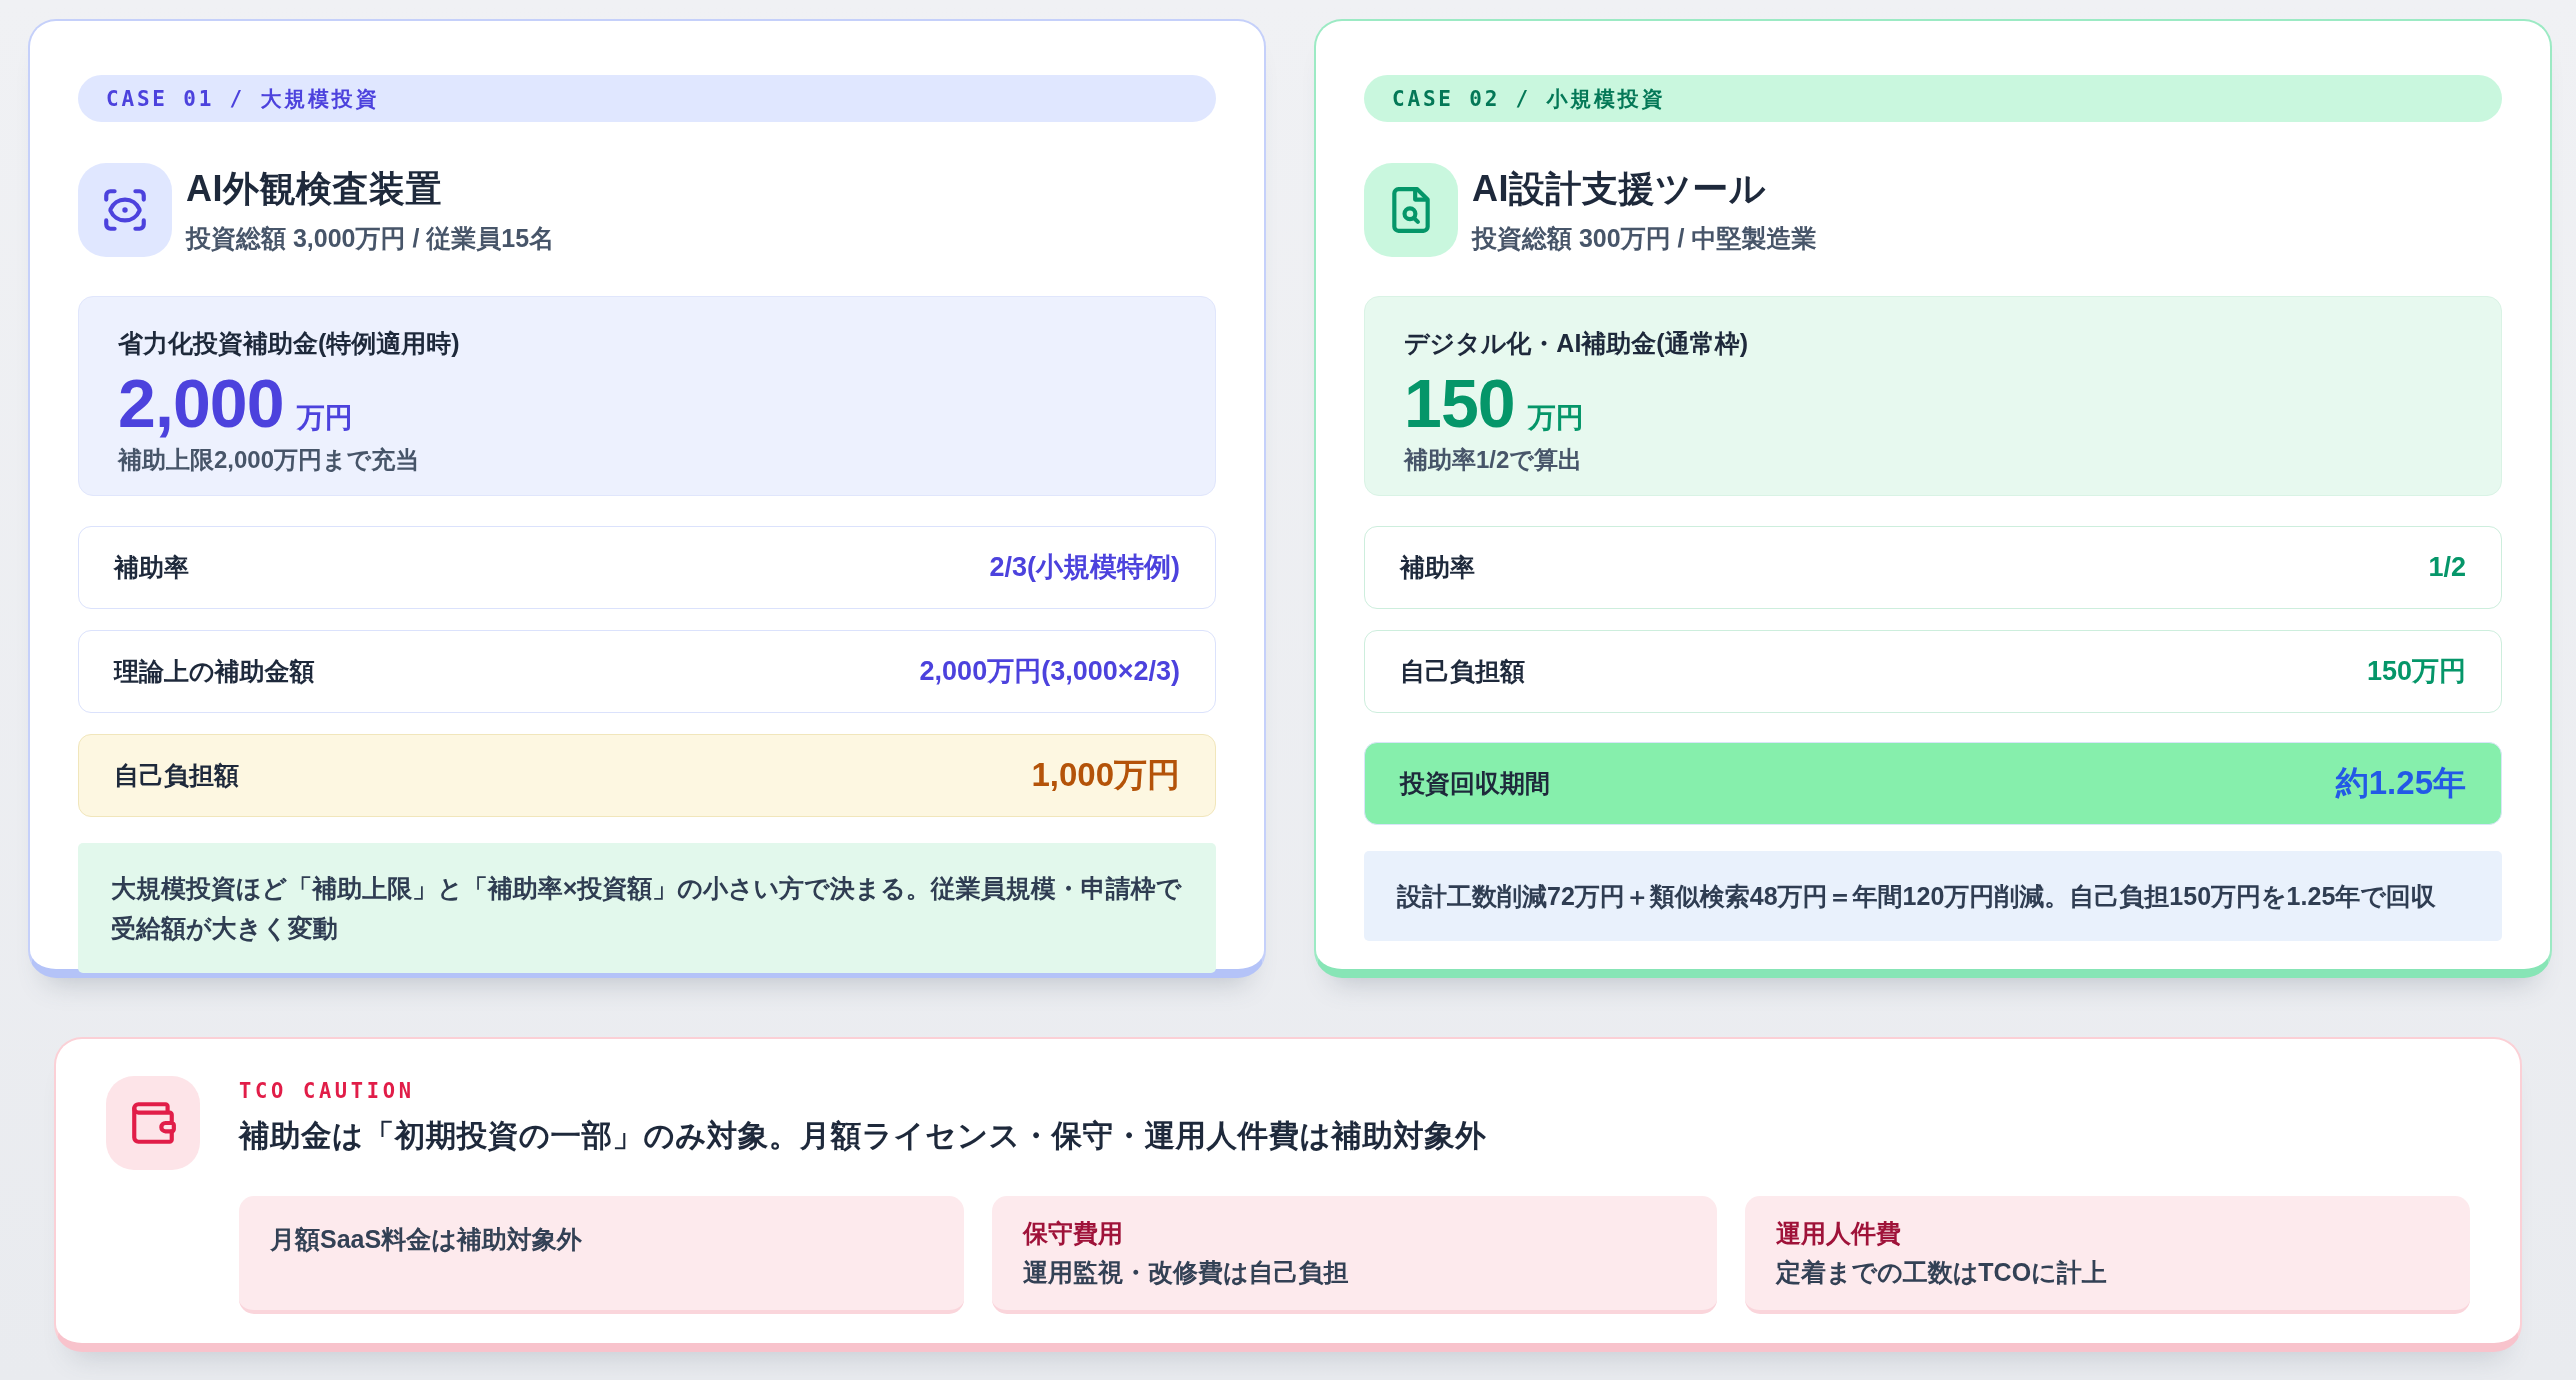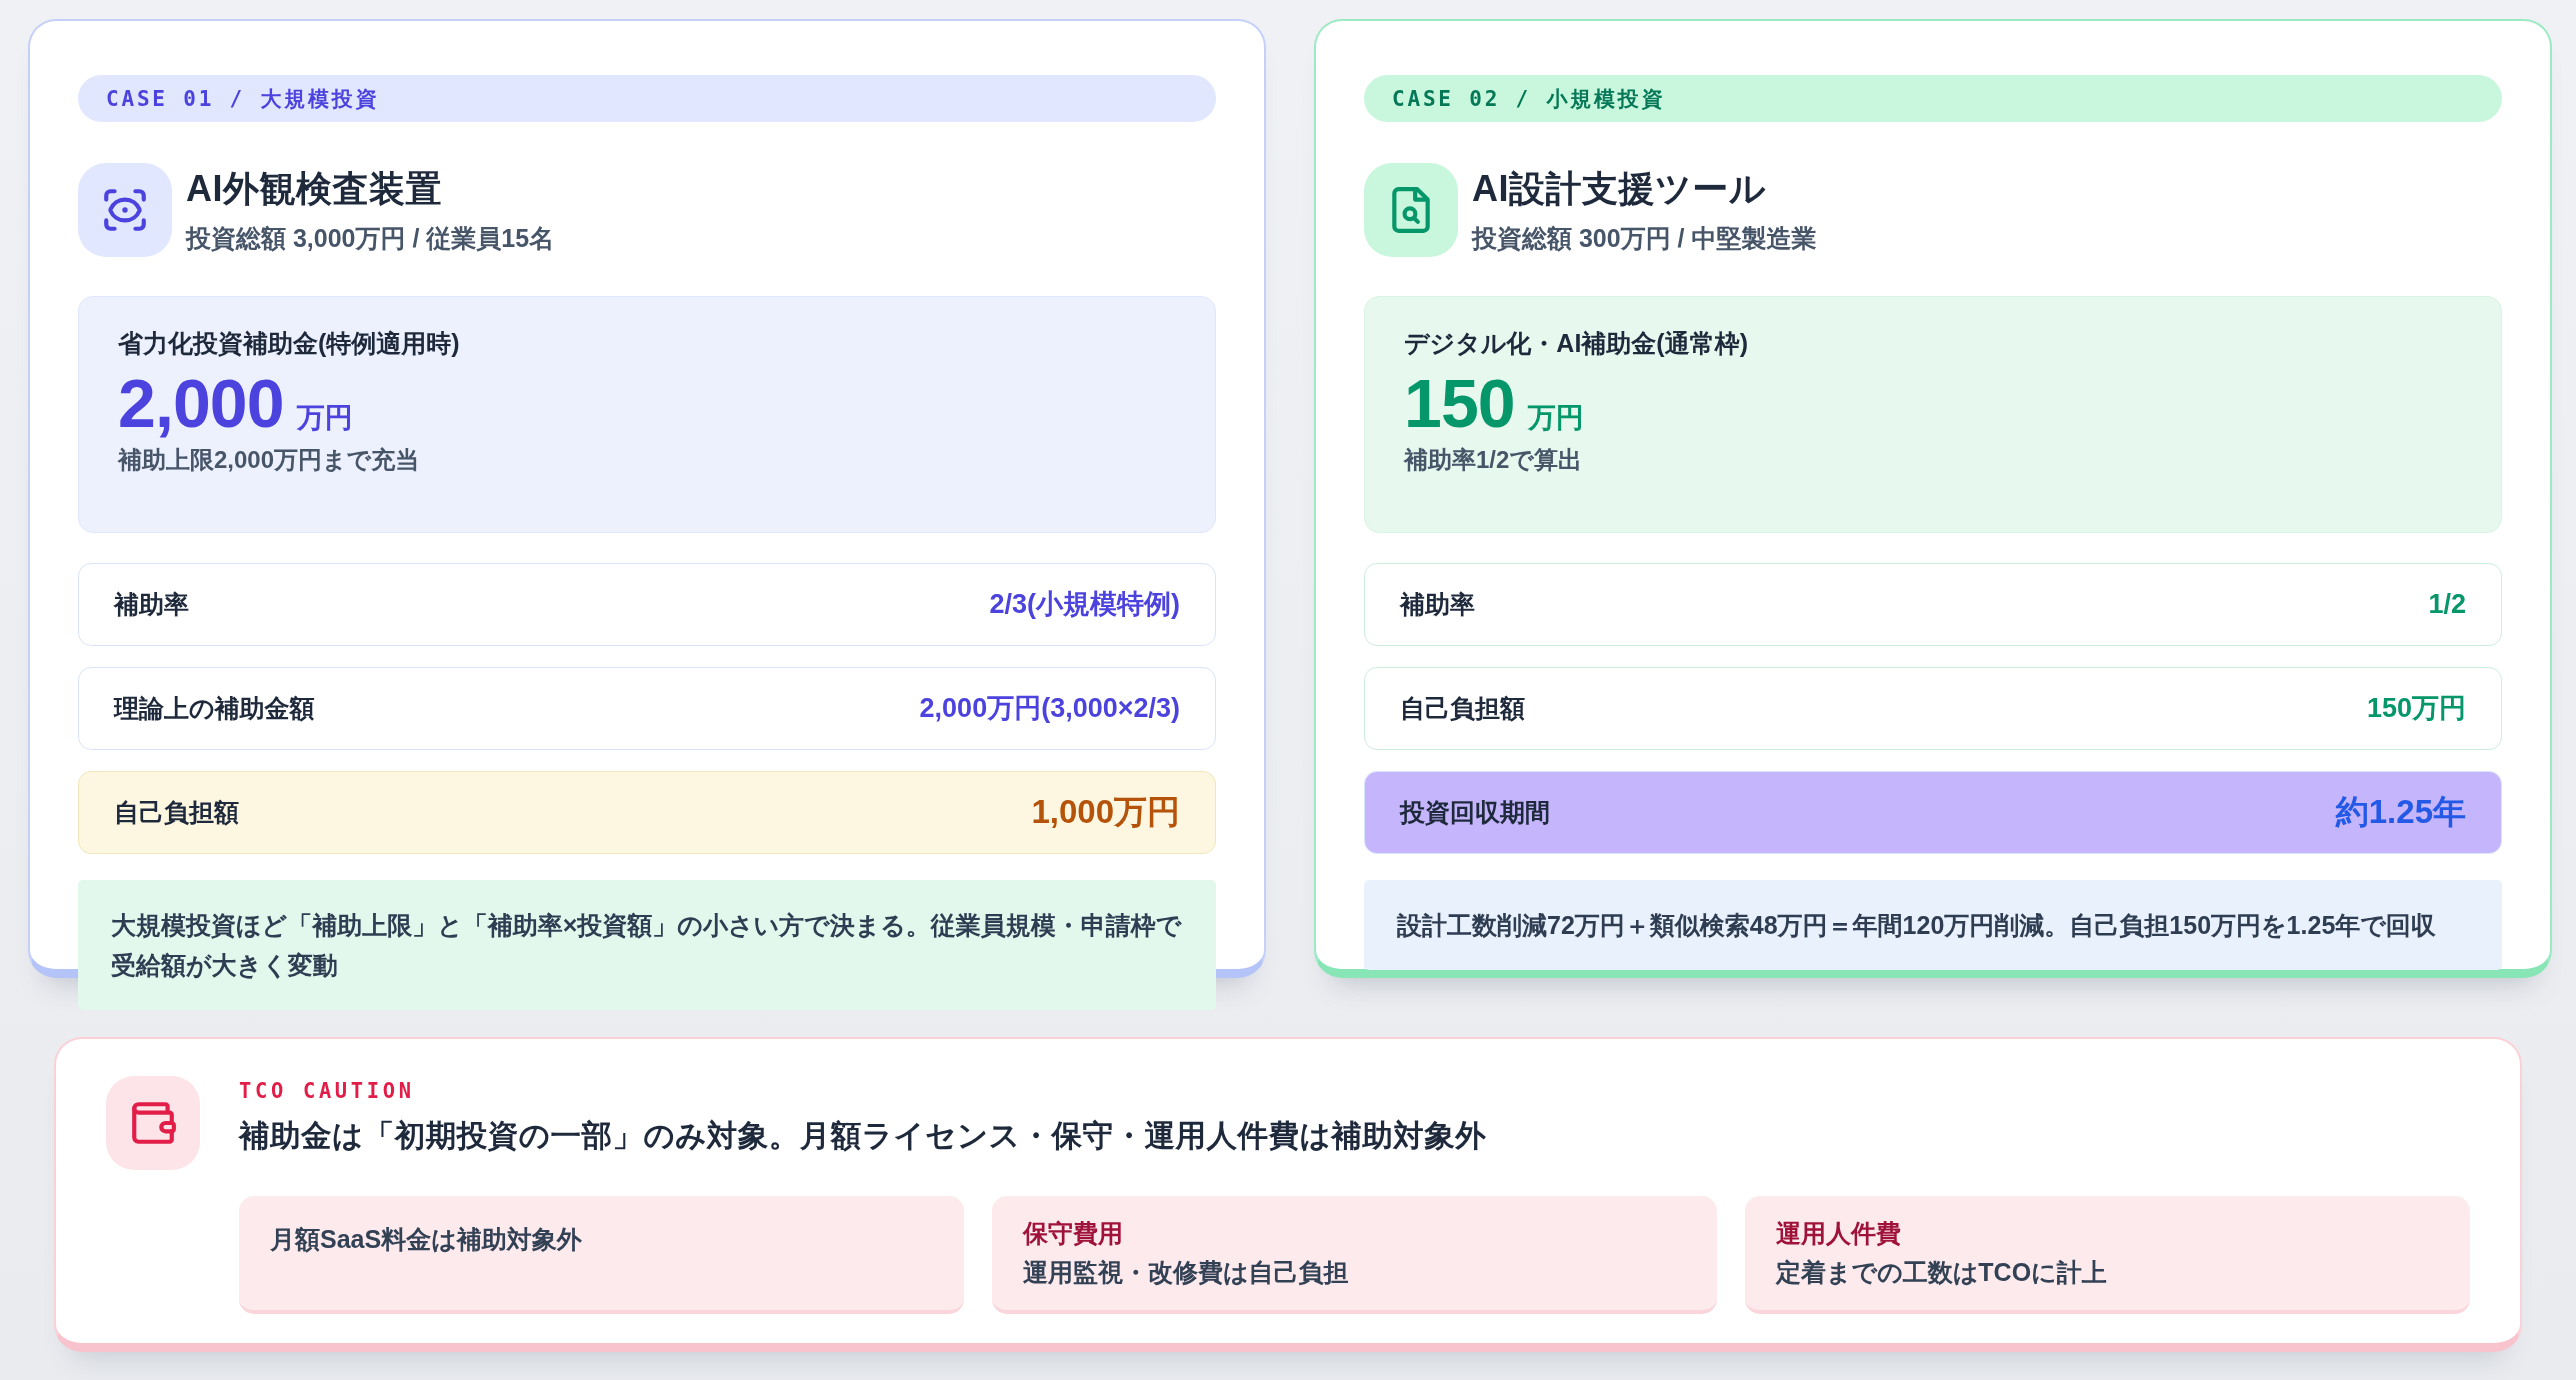--- a/index.html
+++ b/index.html
@@ -31,37 +31,37 @@
   .tile {
     width:94px; height:94px; border-radius:28px; background:var(--soft);
     display:flex; align-items:center; justify-content:center; flex:0 0 auto;
     color:var(--accent);
   }
   .tile svg { width:50px; height:50px; }
   .case-title { font-size:36px; font-weight:800; letter-spacing:0.5px; }
   .case-sub { font-size:25px; font-weight:600; color:#475569; margin-top:8.3px; }
   .highlight {
     margin-top:39px; background:var(--hl); border:1.9px solid var(--hlb);
-    border-radius:15px; padding:30px 39px; height:237px;
+    border-radius:15px; padding:30px 39px; height:200px;
   }
   .hl-label { font-size:25px; font-weight:700; color:#1e293b; }
   .hl-value { display:flex; align-items:baseline; gap:13px; margin-top:5.6px; }
   .hl-num { font-size:68px; font-weight:800; color:var(--accent); letter-spacing:-0.9px; line-height:1.1; }
   .hl-unit { font-size:28px; font-weight:800; color:var(--accent); }
   .hl-note { font-size:24px; font-weight:600; color:#475569; margin-top:3.7px; }
   .rows { margin-top:30px; display:flex; flex-direction:column; gap:21px; }
   .row {
     height:83px; background:#fff; border:1.9px solid var(--rowb); border-radius:13px;
     padding:0 35px; display:flex; justify-content:space-between; align-items:center;
   }
   .row-label { font-size:25px; font-weight:700; color:#1e293b; }
   .row-value { font-size:27px; font-weight:800; color:var(--accent); }
   .row.warn { background:#fdf7e1; border-color:#f1e6bb; }
   .row.warn .row-value { font-size:33px; color:#b45309; }
-  .row.payback { background:#c4b5fd; border-color:#d9e5f8; }
+  .row.payback { background:#86efac; border-color:#d9e5f8;margin-top:8px; }
   .row.payback .row-value { font-size:33px; color:#2359e6; }
   .note {
     margin-top:26px; background:var(--notebg); border-radius:5px;
     padding:25px 33px; font-size:25px; font-weight:600; line-height:1.6; color:#2f3d52;
   }
   .caution {
     margin:59px 54px 0 54px; height:315px; background:#ffffff;
     border:2.8px solid #fbd0d6; border-bottom:9.3px solid #f8c3cc; border-radius:28px;
     padding:37px 50px; box-shadow:0 22px 28px -18.5px rgba(71,85,105,.22);
   }

